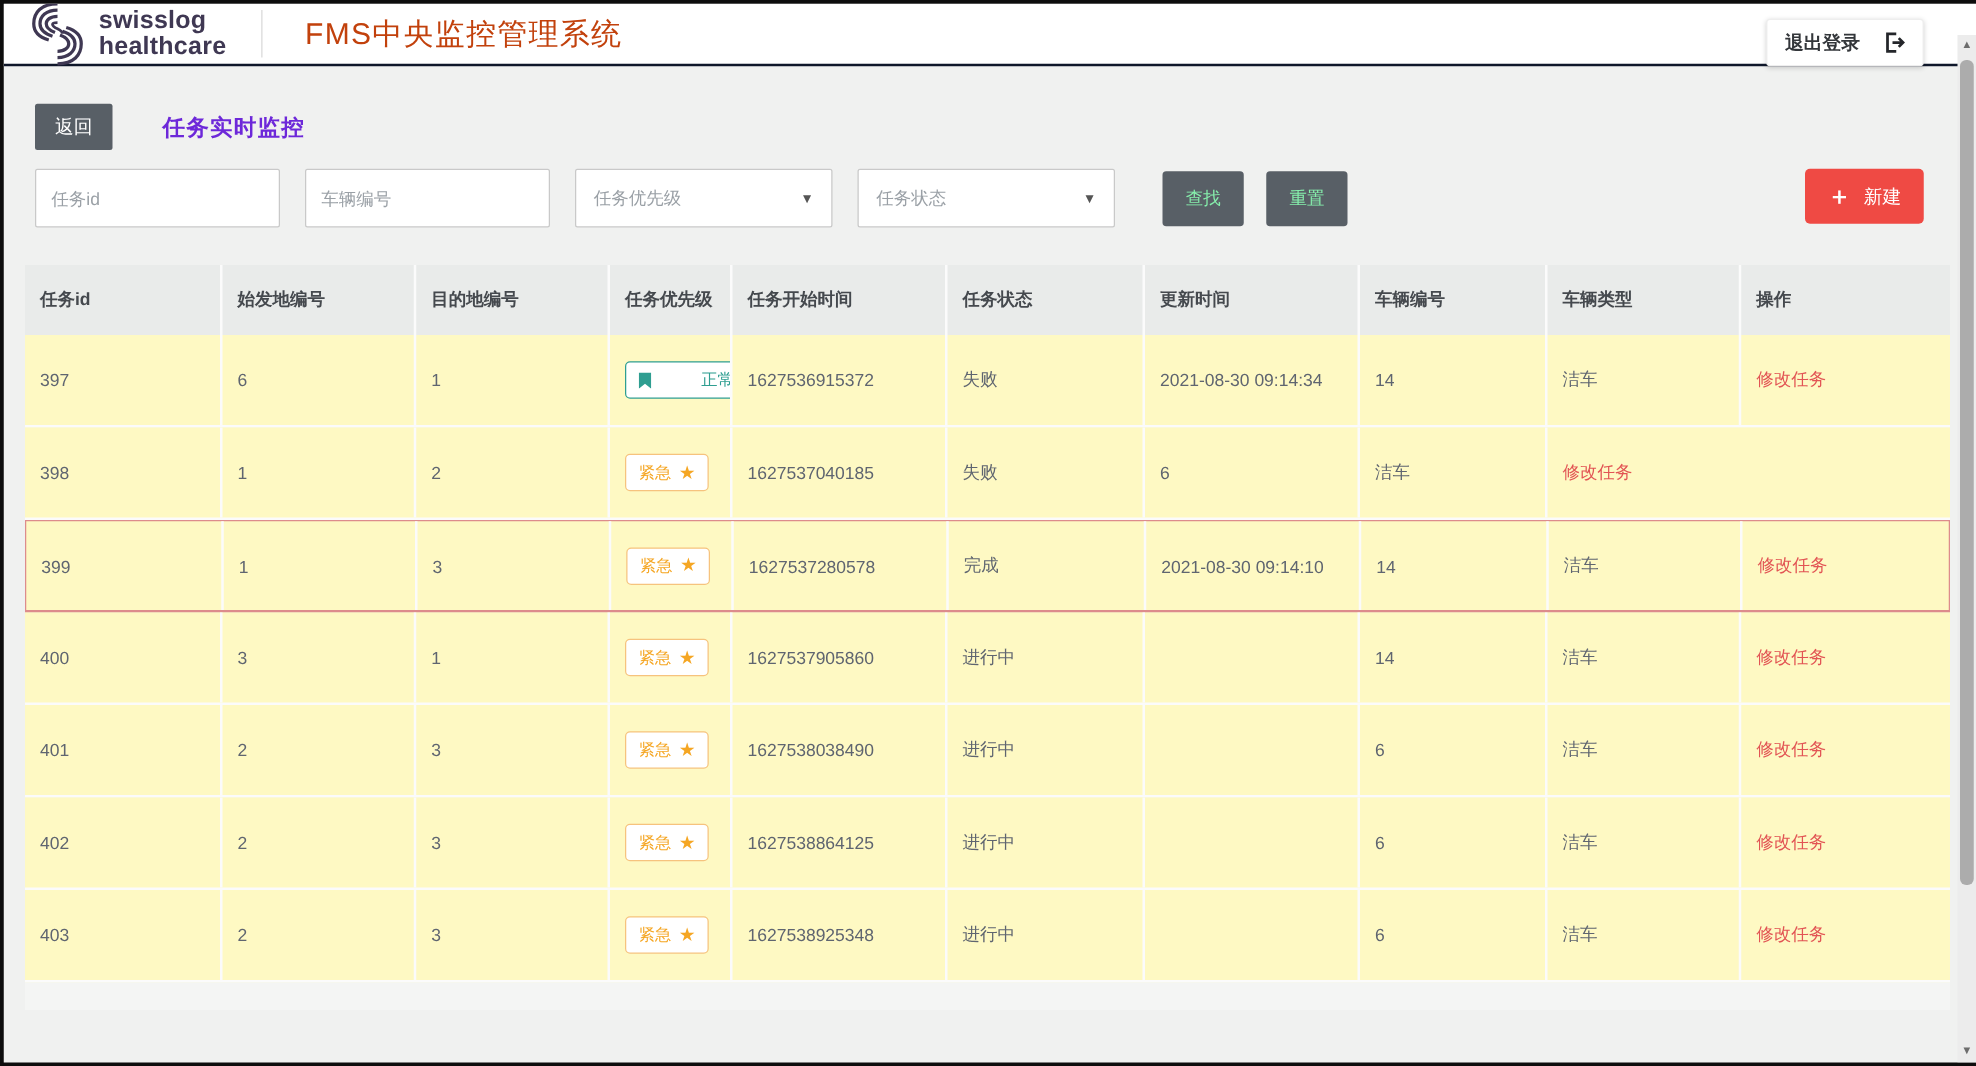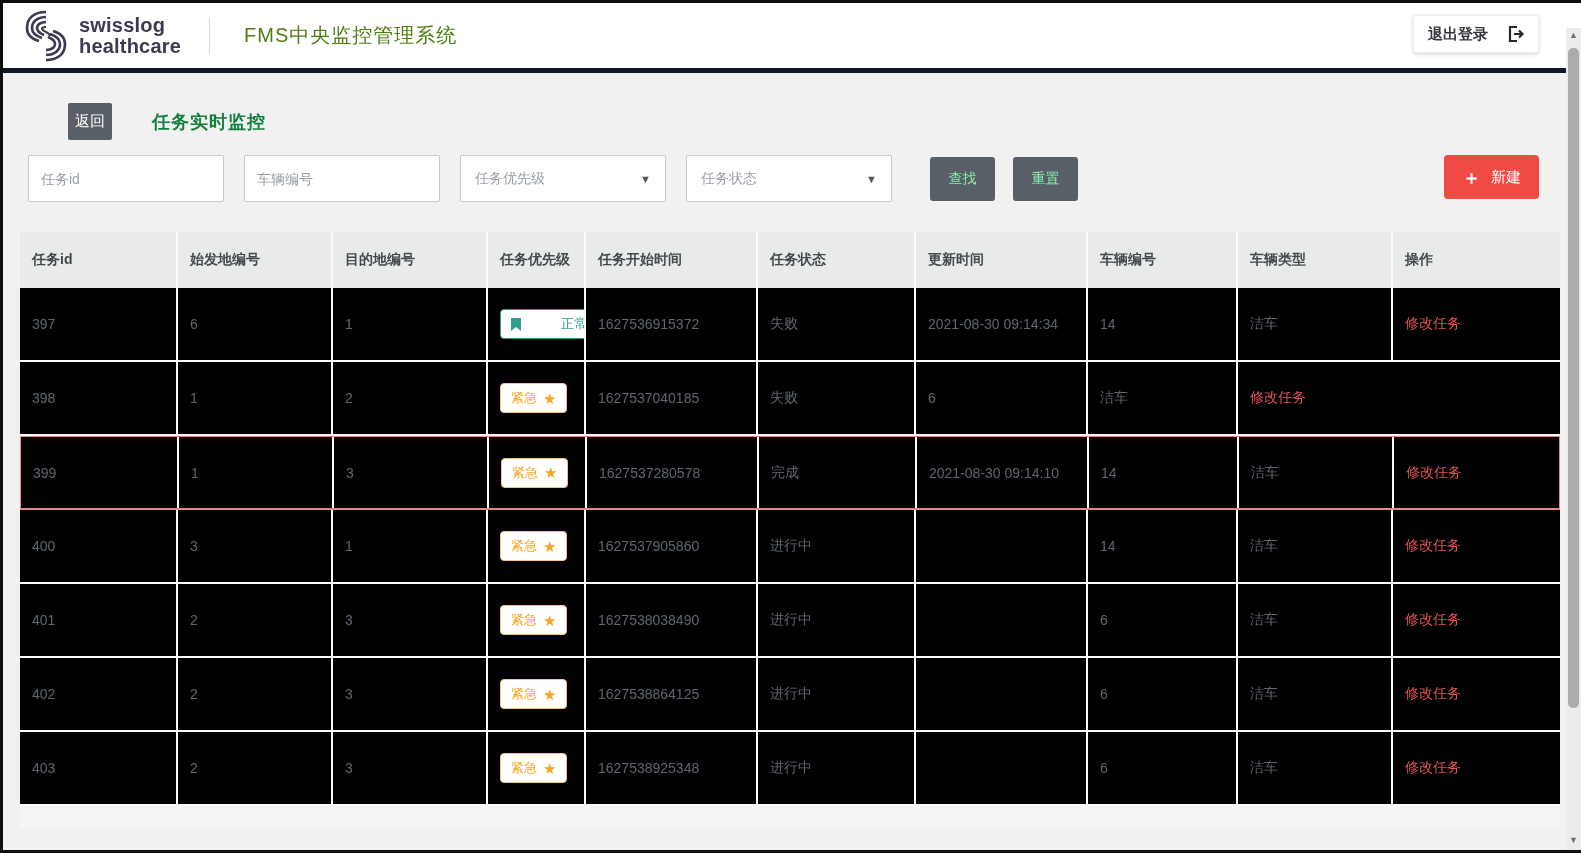--- a/index.html
+++ b/index.html
@@ -7,42 +7,42 @@
   body { font-family:"Liberation Sans","DejaVu Sans",sans-serif; background:#d7d7d7; }
 
   .screen {
     position:relative; width:1581px; height:853px;
     border-left:3px solid #0d0d0d; border-top:3px solid #0d0d0d; border-bottom:3px solid #0d0d0d;
     background:var(--page-bg,#f0f1f0); overflow:hidden;
   }
 
   
   .appbar {
-    height:70px; background:#ffffff; border-bottom:5px solid #0f172a;
+    height:50px; background:#ffffff; border-bottom:2px solid #0f172a;
     display:flex; align-items:center; padding:0 20px; position:relative;
   }
   .logo-wrap { display:flex; align-items:center; gap:10px; }
   .logo-text { color:var(--logo-color,#3f3853); font-weight:bold; font-size:20px; line-height:1.05; letter-spacing:0.2px; }
   .appbar-divider { width:1px; height:38px; background:#d9d9d9; margin:0 34px 0 28px; }
-  .app-title { font-size:20px; color:#4d7c0f; letter-spacing:1px; }
+  .app-title { font-size:24px; color:#c2410c; letter-spacing:1px; }
   .logout-btn {
     position:absolute; right:42px; top:12px; height:38px; padding:0 14px;
     background:#fff; border:1px solid #eeeeee; border-radius:3px;
     box-shadow:0 1px 4px rgba(0,0,0,.18);
     display:flex; align-items:center; gap:18px; cursor:pointer;
     font-size:15px; color:#33363a; font-weight:bold;
   }
 
   
   .title-row { display:flex; align-items:center; margin:30px 20px 0 25px; }
   .back-btn {
     background:var(--dark-btn,#585f66); color:#fff; font-size:15px;
-    width:44px; height:37px; border:none; border-radius:2px; cursor:pointer;margin-left:40px;
-  }
-  .page-title { margin-left:40px; font-size:18px; font-weight:bold; color:#15803d; letter-spacing:1px; }
+    width:62px; height:37px; border:none; border-radius:2px; cursor:pointer;
+  }
+  .page-title { margin-left:40px; font-size:18px; font-weight:bold; color:#6d28d9; letter-spacing:1px; }
 
   .filter-row { display:flex; align-items:center; margin:15px 20px 0 25px; position:relative; }
   .f-input {
     width:196px; height:47px; background:#fff; border:1px solid #c9c9c9; border-radius:2px;
     font-size:14px; color:#444; padding:0 12px; margin-right:20px; outline:none;
     font-family:"Liberation Sans","DejaVu Sans",sans-serif;
   }
   .f-input::placeholder { color:#9aa0a6; }
   .f-select {
     width:206px; height:47px; background:#fff; border:1px solid #c9c9c9; border-radius:2px;
@@ -63,21 +63,21 @@
   .plus-glyph { font-size:19px; font-weight:bold; line-height:1; }
 
   
   .table { margin:30px 21px 0 17px; }
   .trow, .thead-row {
     display:grid;
     grid-template-columns:158px 155px 155px 98px 172px 158px 172px 150px 155px 1fr;
   }
   .thead-row { background:#e9ebea; height:56px; }
   .thead-row .tcell { font-weight:bold; color:#45494e; }
-  .trow { background:#000000; height:74px; border-bottom:2px solid #fbfbfb; }
+  .trow { background:#fef9c3; height:74px; border-bottom:2px solid #fbfbfb; }
   .trow.highlighted { border:1px solid #dd8c8c; border-bottom:2px solid #dd8c8c; }
   .tcell {
     display:flex; align-items:center; padding-left:12px; font-size:14px; color:#5f6570;
     border-right:2px solid #fbfbfb; overflow:hidden; white-space:nowrap;
   }
   .tcell:last-child { border-right:none; }
   .trow-partial { background:#f4f5f4; height:22px; }
 
   .badge {
     display:inline-flex; align-items:center; gap:6px;

